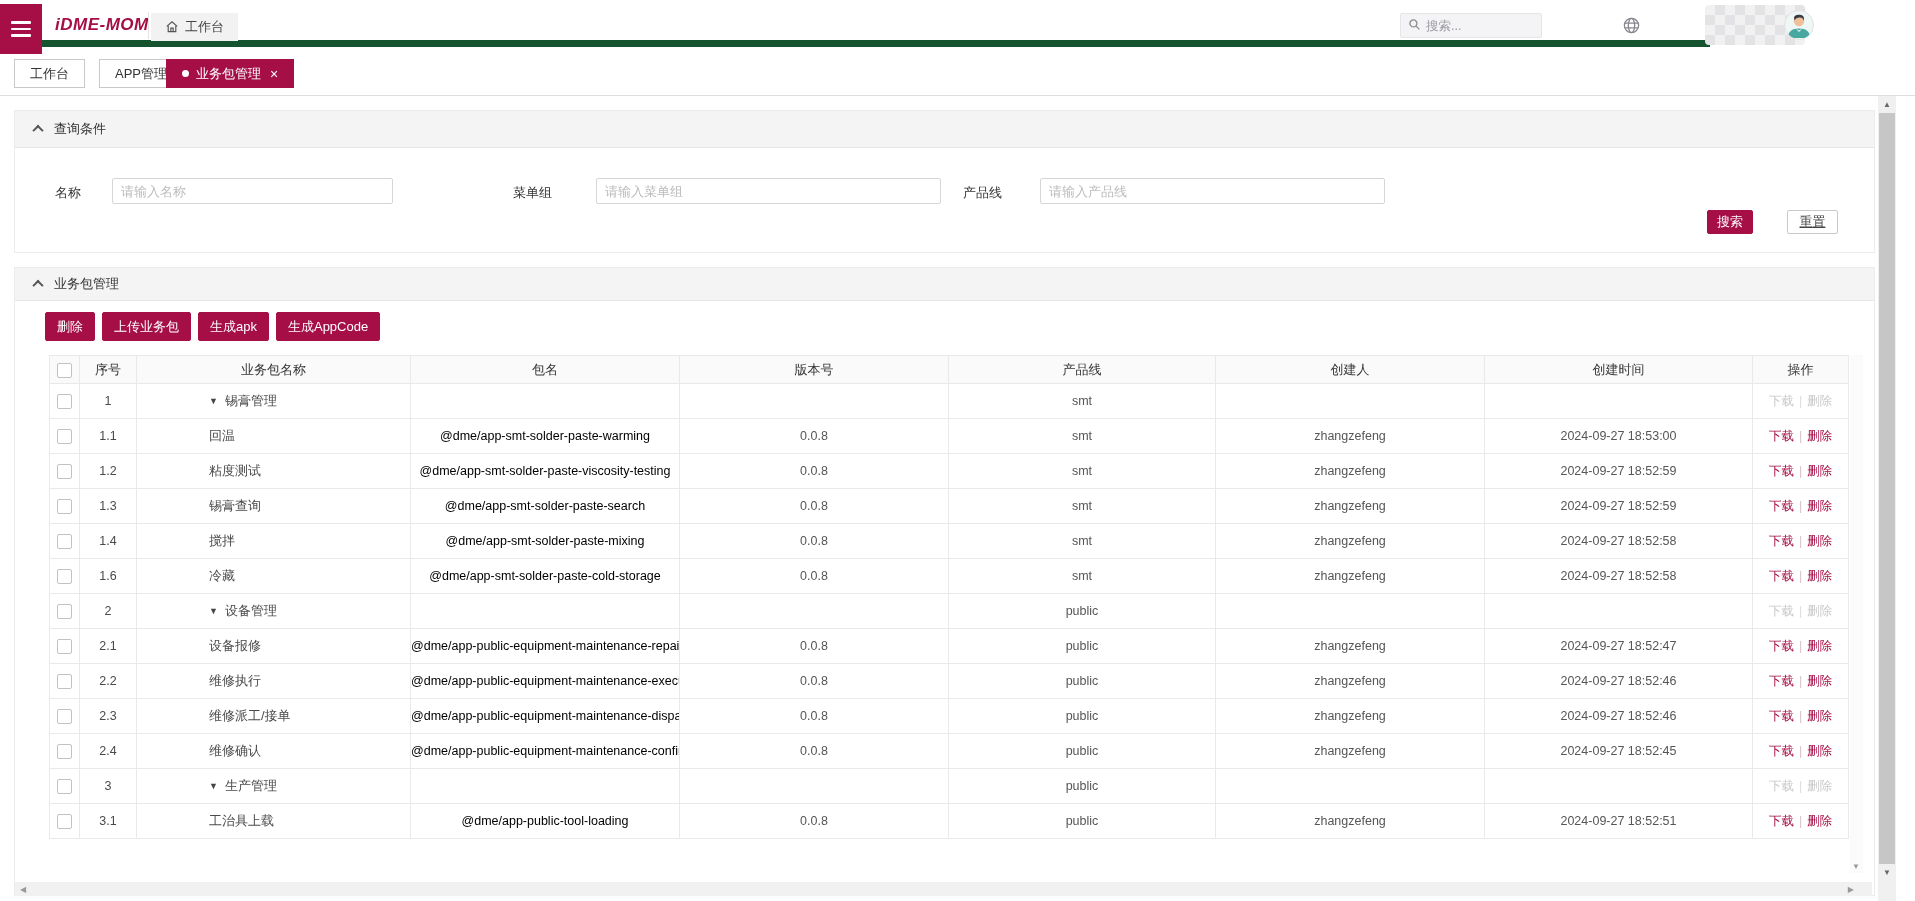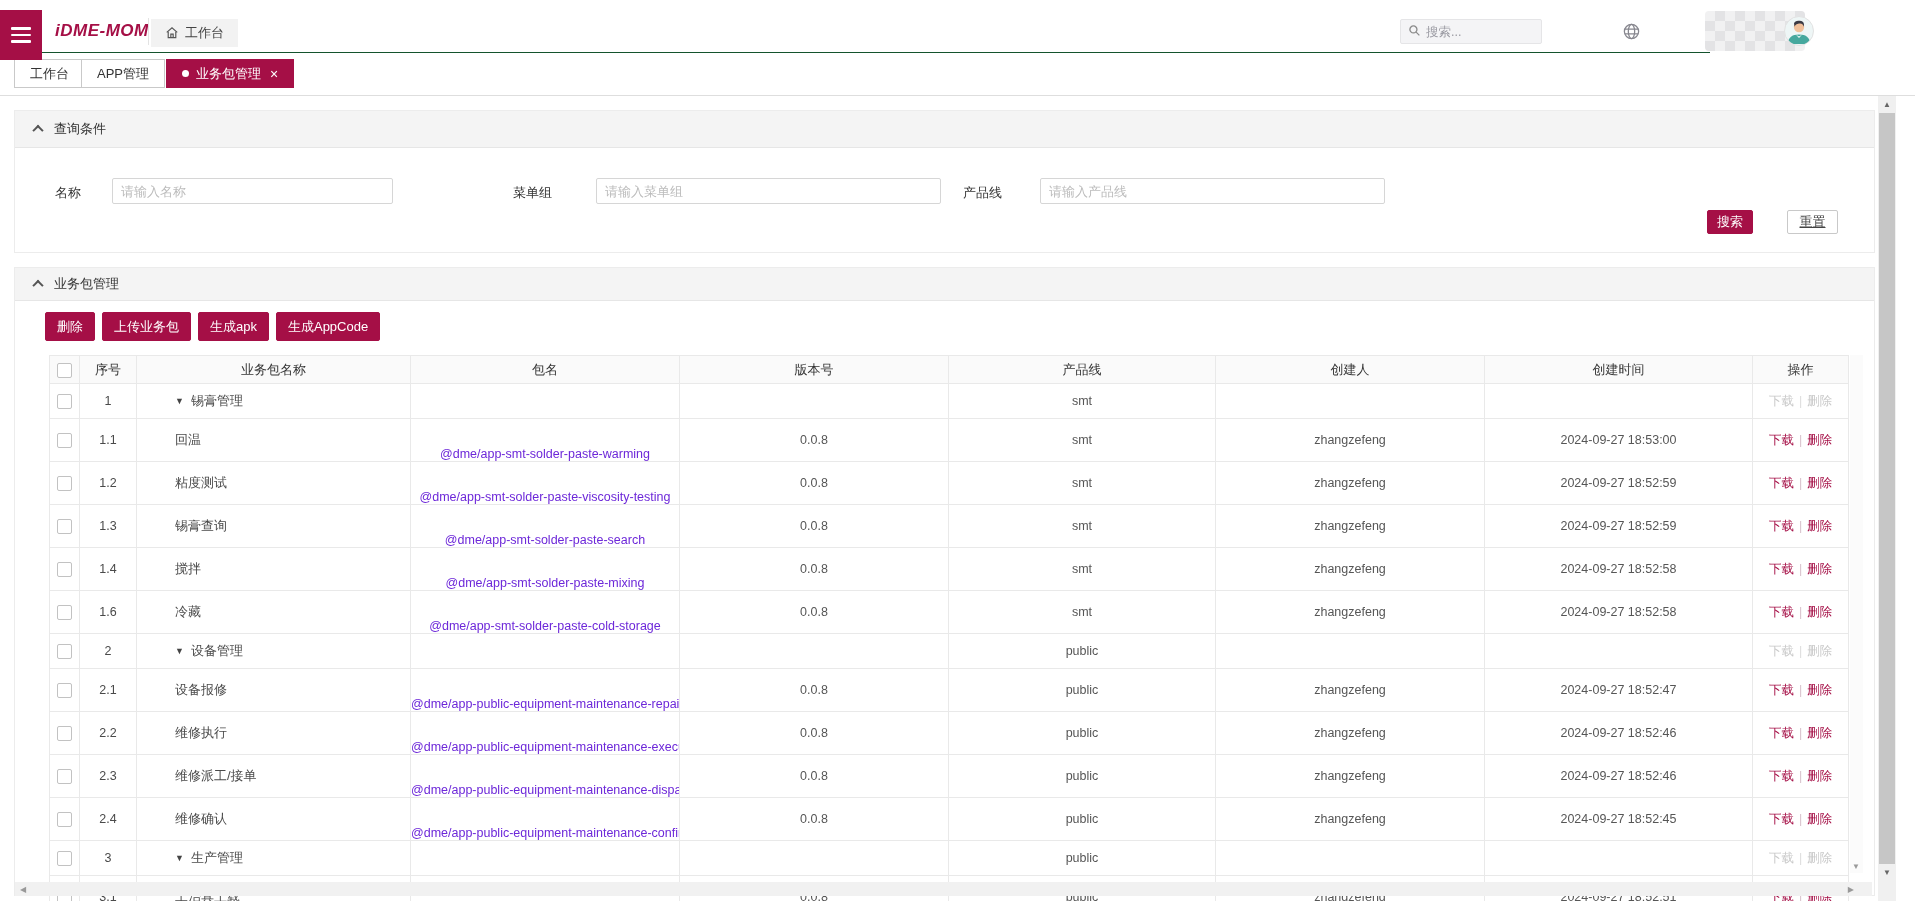--- a/index.html
+++ b/index.html
@@ -1,22 +1,22 @@
 <!DOCTYPE html>
 <html style="--accent: #a50f46;"><head>
 <meta charset="utf-8">
 <style>
   * { box-sizing: border-box; margin: 0; padding: 0; }
   html,body { width:1915px; height:901px; overflow:hidden; background:#fff;
     font-family:"Liberation Sans","DejaVu Sans",sans-serif; }
   body { position:relative; font-size:13px; color:#333; }
 
   
-  .header { position:absolute; left:0; top:10px; width:1710px; height:43px; background:#fff;
-    border-bottom:1px solid #14532d; z-index:5; }
+  .header { position:absolute; left:0; top:4px; width:1710px; height:43px; background:#fff;
+    border-bottom:7px solid #14532d; z-index:5; }
   .hamburger { position:absolute; left:0; top:0; width:42px; height:50px; background:var(--accent);
     display:flex; flex-direction:column; justify-content:center; align-items:center; gap:4px; cursor:pointer; z-index:6;}
   .hamburger i { display:block; width:20px; height:2.5px; background:#fff; border-radius:1px; }
   .logo { position:absolute; left:55px; top:11px; font-size:17px; font-weight:bold; font-style:italic;
     color:var(--accent); letter-spacing:.5px; }
   .hdr-divider { position:absolute; left:148px; top:8px; width:1px; height:27px; background:#e3e3e3; }
   .home-chip { position:absolute; left:151px; top:9px; height:28px; padding:0 14px; background:#f2f2f2;
     display:flex; align-items:center; gap:6px; font-size:13px; color:#444; cursor:pointer; }
   .home-chip svg { display:block; }
   .hdr-search { position:absolute; left:1400px; top:9px; width:142px; height:25px; background:#f4f4f6;
@@ -69,26 +69,26 @@
   .panel-pkg .panel-hd { height:33px; }
   .toolbar { position:absolute; top:11px; left:30px; display:flex; gap:7px; }
   .toolbar .btn { height:29px; padding:0 11px; }
 
   
   .tbl-wrap { position:absolute; top:54px; left:34px; }
   table { border-collapse:collapse; table-layout:fixed; width:1799px; font-size:12.5px; }
   th,td { border:1px solid #e9e9e9; overflow:hidden; white-space:nowrap; }
   thead th { height:28px; background:#fafafa; font-weight:normal; color:#333; text-align:center; font-size:13px; }
   tbody td { height:35px; color:#4a4a4a; text-align:center; }
-  td.c-name { text-align:left; padding-left:38px; font-size:13px; }
+  td.c-name { text-align:left; padding-left:72px; font-size:13px; }
   tr.group td.c-name { }
   .tree-arrow { display:none; font-size:9px; color:#444; margin-right:7px; vertical-align:1px; cursor:pointer; }
   tr.group .tree-arrow { display:inline; }
   td.c-pkg .clip { display:inline-block; max-width:100%; overflow:hidden; white-space:nowrap;
-    vertical-align:middle; color:#6d28d9;margin-top:28px; }
+    vertical-align:middle; color:#000000; }
   td.c-time, td.c-creator, td.c-line, td.c-ver { color:#565656; }
   .checkbox { display:inline-block; width:15px; height:15px; border:1px solid #c2c2c2; border-radius:2px;
     background:#fff; vertical-align:middle; cursor:pointer; }
   .op { color:var(--accent); cursor:pointer; text-decoration:none; }
   .sep { color:#d8c3cc; margin:0 5px; }
   tr.disabled .op { color:#c9c9c9; cursor:default; }
   tr.disabled .sep { color:#ddd; }
 
   
   .tbl-vscroll { position:absolute; top:54px; left:1835px; width:13px; height:518px; background:#fbfbfb; }
@@ -155,21 +155,21 @@
       <path d="M11 17.8 L14 21 L17 17.8 L14 19.4 Z" fill="#ffffff"></path>
       <path d="M9 6.5 Q10 3.5 14 3.8 Q18.6 3.5 19 7.5 L18.6 9.8 Q18 5.8 14 6.5 Q10.4 7 9.6 9.8 Z" fill="#3a3a44"></path>
     </svg>
   </div>
 </div>
 
 <div class="tabbar">
   <div class="tab" style="left:14px">
     <span>工作台</span>
   </div>
-  <div class="tab" style="left:81px">
+  <div class="tab" style="left:99px">
     <span>APP管理</span>
   </div>
   <div class="tab active" style="left:166px">
     <span class="dot"></span>
     <span>业务包管理</span>
     <span class="close">×</span>
   </div>
 </div>
 
 <div class="panel panel-query">

